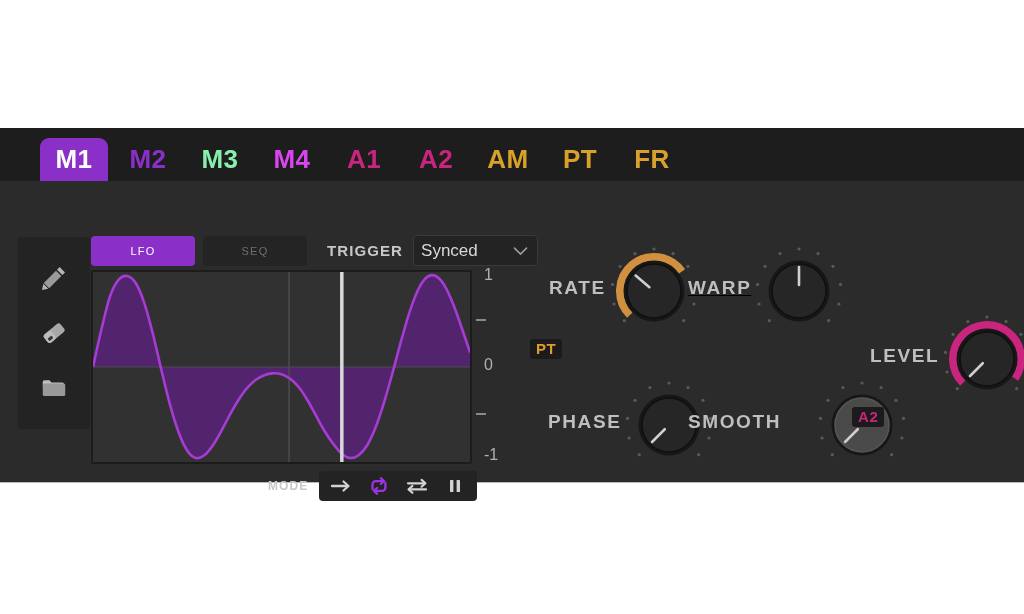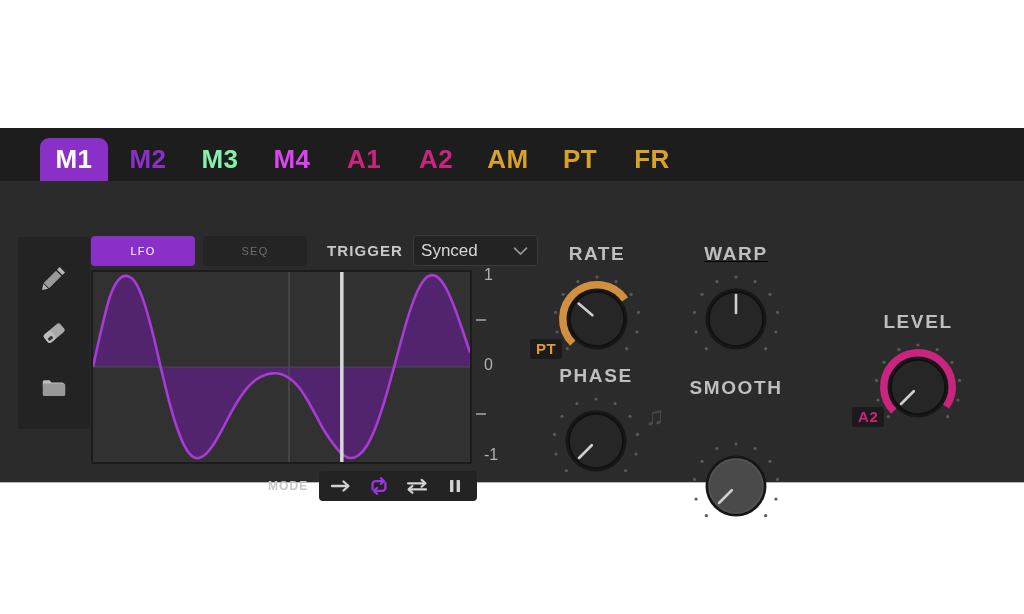--- a/index.html
+++ b/index.html
@@ -98,21 +98,21 @@
     margin-left:11px; height:30px; background:#232323; border-radius:4px;
     display:flex; align-items:center; padding:0 4px; gap:2px;
   }
   .modebtn {
     width:36px; height:26px; display:flex; align-items:center; justify-content:center;
     cursor:pointer; border-radius:3px;
   }
   .modebtn svg { display:block; }
 
   
-  .knob-unit { position:absolute; display:flex; flex-direction:column; align-items:center; }
+  .knob-unit { position:absolute; display:flex; flex-direction:row; align-items:center; }
   .knob-label {
     font-size:19px; font-weight:bold; letter-spacing:1.6px; color:#bfbfbf;
     margin-bottom:6px; user-select:none; white-space:nowrap;
   }
   .knob { position:relative; cursor:pointer; }
   .knob svg { display:block; }
   .badge {
     position:absolute; padding:1px 6px 2px 6px; border-radius:3px;
     background:#1b1b1b; font-size:15px; font-weight:bold; letter-spacing:0.6px;
     line-height:1.15;
@@ -310,21 +310,21 @@
               <circle cx="89.48" cy="41.43" r="1.6" fill="#5a5a5a"></circle>
               <circle cx="87.94" cy="60.98" r="1.6" fill="#5a5a5a"></circle>
               <circle cx="77.70" cy="77.70" r="1.6" fill="#5a5a5a"></circle>
               <circle cx="48" cy="48" r="30.5" fill="#171717"></circle>
               <circle cx="48" cy="48" r="27" fill="#262626" stroke="#0f0f0f" stroke-width="1.5"></circle>
               <line x1="48.00" y1="42.00" x2="48.00" y2="24.00" stroke="#cfcfcf" stroke-width="2.6" stroke-linecap="round"></line>
             </svg>
           </div>
       </div>
 
-      <div class="knob-unit" style="left:548px; top:184px;">
+      <div class="knob-unit" style="left:548px; top:196px;">
         <div class="knob-label">PHASE</div>
         <div class="knob" id="knob-phase">
             <svg width="96" height="96" viewBox="0 0 96 96">
               <circle cx="18.30" cy="77.70" r="1.6" fill="#5a5a5a"></circle>
               <circle cx="8.06" cy="60.98" r="1.6" fill="#5a5a5a"></circle>
               <circle cx="6.52" cy="41.43" r="1.6" fill="#5a5a5a"></circle>
               <circle cx="14.02" cy="23.31" r="1.6" fill="#5a5a5a"></circle>
               <circle cx="28.93" cy="10.58" r="1.6" fill="#5a5a5a"></circle>
               <circle cx="48.00" cy="6.00" r="1.6" fill="#5a5a5a"></circle>
               <circle cx="67.07" cy="10.58" r="1.6" fill="#5a5a5a"></circle>

